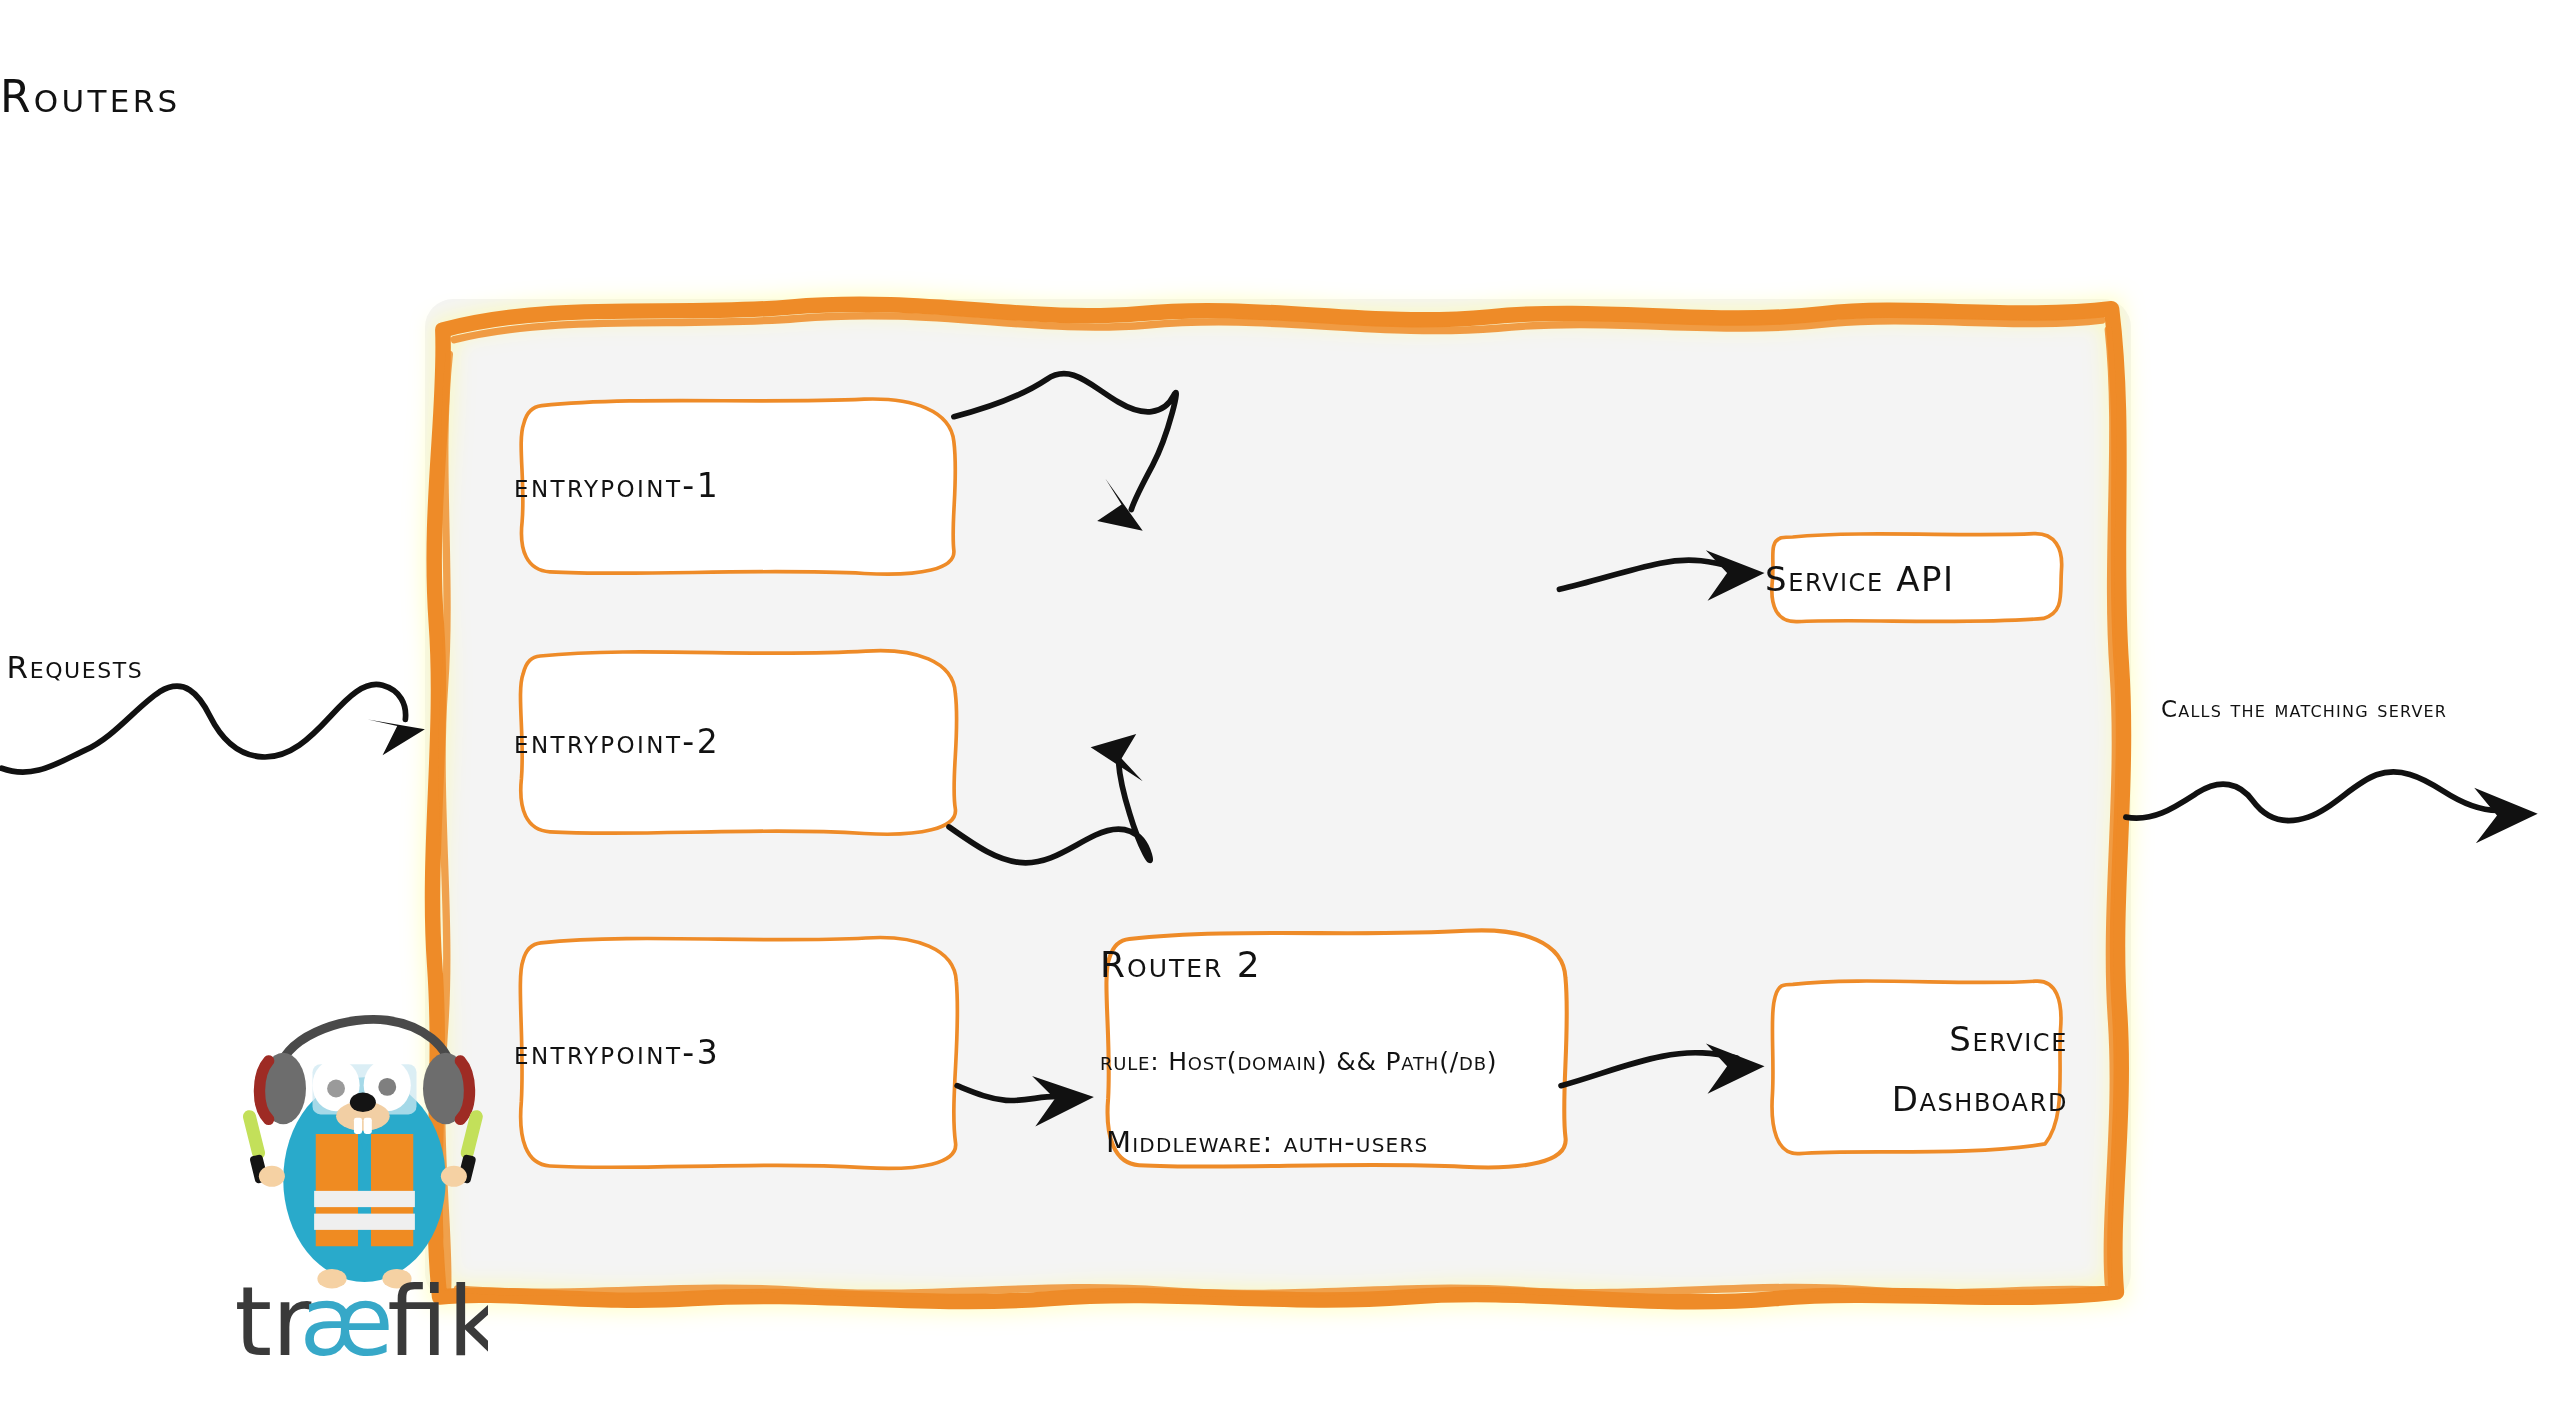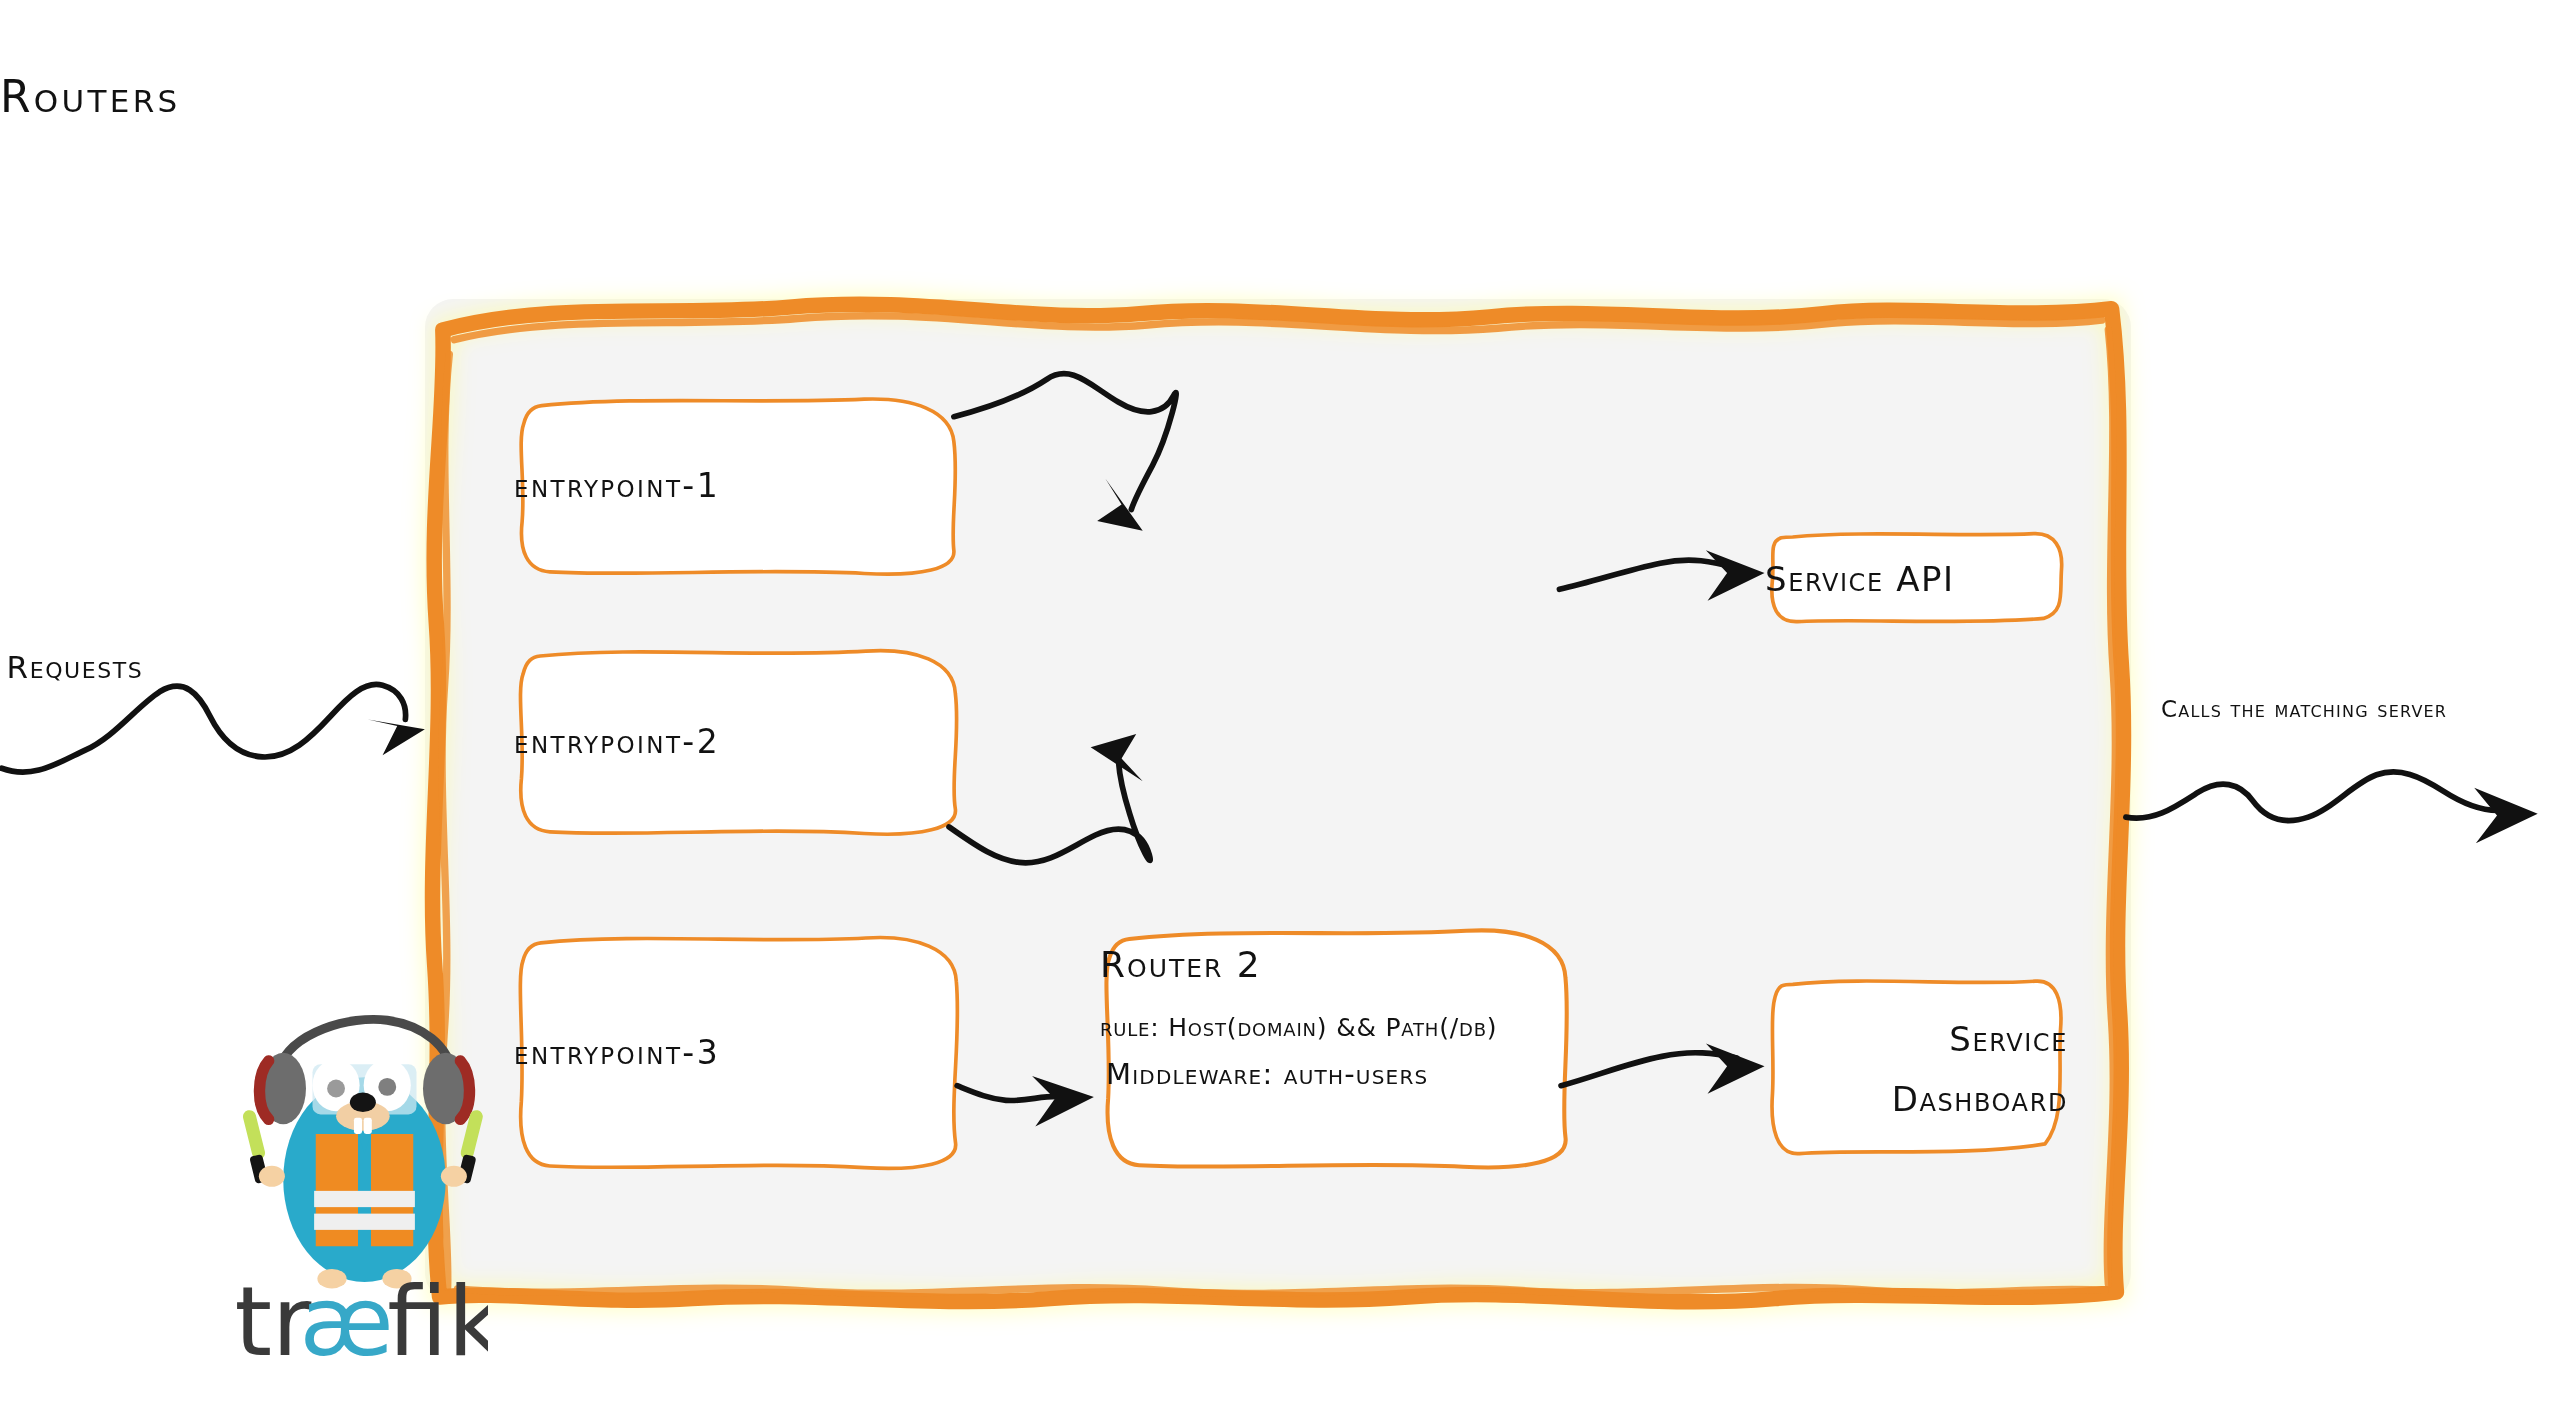--- a/index.html
+++ b/index.html
@@ -136,21 +136,21 @@
     </div>
   </div>
 
 
   <div class="node" style="left:1100px;top:921px;width:472px;height:254px;">
     <svg class="box-svg" width="472" height="254" viewBox="0 0 580 312">
       <path fill="#ffffff" stroke="#ee8b28" stroke-width="5" stroke-linecap="round" stroke-linejoin="round" d="M36,22 C160,8 320,20 450,12 C520,8 570,26 572,70 C578,134 566,220 572,266
            C576,296 522,306 446,302 C316,295 156,306 48,300 C18,298 6,266 10,218
            C14,144 2,66 12,44 C17,28 26,23 36,22 Z"></path>
     </svg>
-    <div class="content" style="justify-content:flex-start;padding-top:23px;">
+    <div class="content" style="justify-content:flex-start;padding-top:23px;gap:34px;">
       <span class="hand router-title">Router 2</span>
       <span class="hand router-rule-sm" style="margin-top:28px;">rule: Host(domain) &amp;&amp; Path(/db)</span>
       <span class="hand router-rule" style="margin-top:14.7px;margin-left:6px;">Middleware: auth-users</span>
     </div>
   </div>
 
   <div class="node" style="left:1765px;top:527px;width:303px;height:103px;">
     <svg class="box-svg" width="303" height="103" viewBox="0 0 372 126">
       <path fill="#ffffff" stroke="#ee8b28" stroke-width="4.5" stroke-linecap="round" stroke-linejoin="round" d="M34,12 C120,4 250,12 330,8 C356,7 366,26 364,52 C362,82 368,104 342,112
            C250,120 110,112 40,116 C14,117 6,96 9,66 C12,38 4,18 20,13 C25,12 30,12 34,12 Z"></path>

